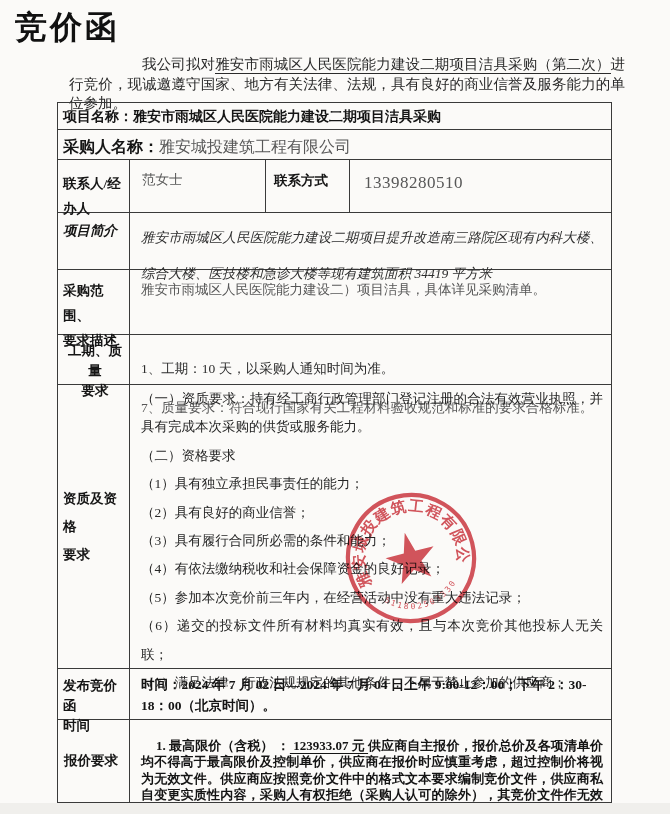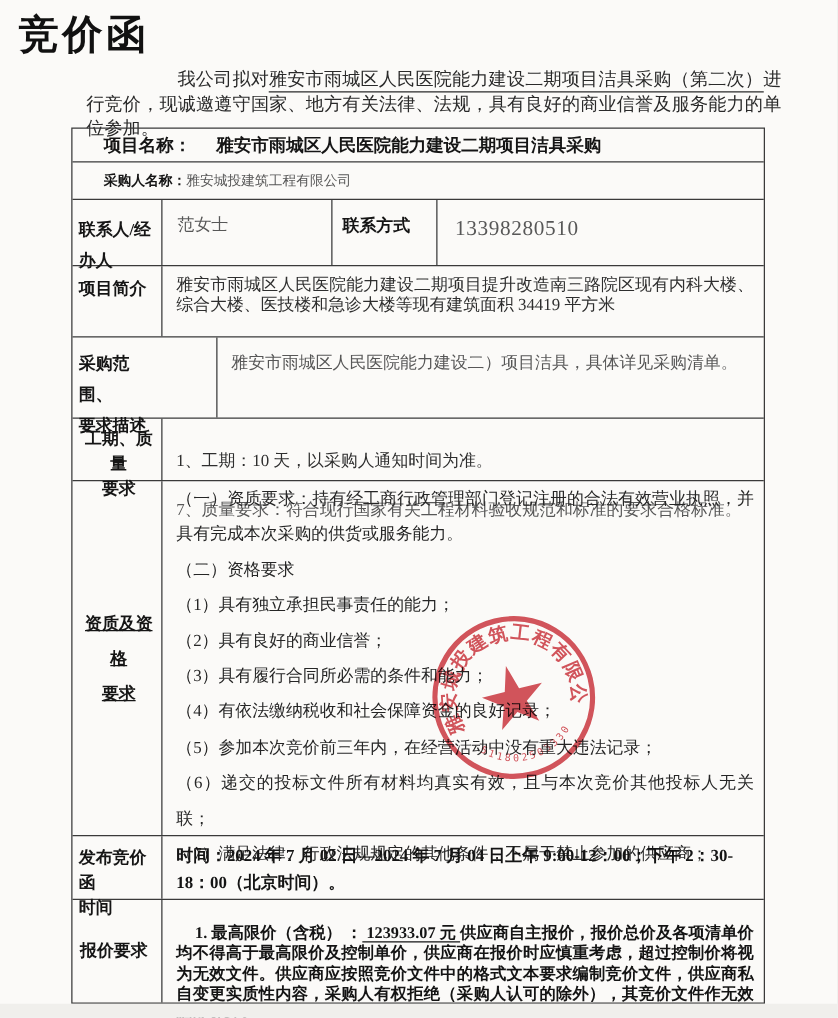--- a/index.html
+++ b/index.html
@@ -37,47 +37,47 @@
   .r + .r{border-top:1px solid #3a3a3a;}
   .c{box-sizing:border-box;}
   .lbl{
     width:71px;flex:0 0 71px;
     font-weight:bold;color:#151515;
     padding:0 2px 0 5px;
     white-space:pre-line;
   }
   .val{flex:1;border-left:1px solid #3a3a3a;padding:0 8px 0 11px;white-space:pre-line;}
   .full{flex:1;padding:0 8px 0 5px;}
-  .bold{font-weight:bold;color:#151515;margin-left:20px;}
+  .bold{font-weight:bold;color:#151515;}
   .gray{color:#575757;}
   .dark{color:#2e2e2e;}
 
   .row-project{height:26px;}
   .row-project .full{padding-top:5px;font-size:14px;}
   .row-purchaser{height:30px;}
-  .row-purchaser .full{padding-top:7px;font-size:11px;}
+  .row-purchaser .full{padding-top:7px;font-size:16px;}
   .row-contact{height:53px;}
   .row-contact .lbl{padding-top:11px;line-height:25px;}
   .row-contact .c2{width:136px;flex:0 0 136px;border-left:1px solid #3a3a3a;padding:11px 4px 0 12px;}
   .row-contact .c3{width:84px;flex:0 0 84px;border-left:1px solid #3a3a3a;
     font-weight:bold;color:#151515;padding:12px 2px 0 8px;}
   .row-contact .c4{flex:1;border-left:1px solid #3a3a3a;padding:13px 4px 0 14px;
     font-family:"Liberation Serif","DejaVu Serif",serif;font-size:17px;letter-spacing:.5px;}
-  .row-brief{height:57px;}
+  .row-brief{height:57px;font-style:italic;}
   .row-brief .lbl{padding-top:9px;}
-  .row-brief .val{padding-top:7px;line-height:16px;text-align:justify;}
+  .row-brief .val{padding-top:7px;line-height:36px;text-align:justify;}
   .row-scope{height:65px;}
   .row-scope .lbl{padding-top:8px;line-height:25px;}
-  .row-scope .val{padding-top:8px;line-height:24px;margin-left:44px;}
+  .row-scope .val{padding-top:8px;line-height:24px;}
   .row-schedule{height:50px;}
   .row-schedule .lbl{padding-top:6px;line-height:20px;text-align:center;}
   .row-schedule .val{padding-top:4px;line-height:19.5px;}
   .row-qual{height:284px;}
   .row-qual .lbl{display:flex;flex-direction:column;justify-content:center;
-    text-align:center;line-height:28px;text-decoration:underline;}
+    text-align:left;line-height:28px;}
   .row-qual .val{line-height:28.4px;text-align:justify;color:#262626;}
   .row-publish{height:51px;}
   .row-publish .lbl{padding-top:7px;line-height:20px;}
   .row-publish .val{padding-top:5px;line-height:21px;font-weight:bold;color:#141414;}
   .row-quote{height:83px;}
   .row-quote .lbl{display:flex;align-items:center;padding-left:6px;font-family:Liberation Serif, serif;}
   .row-quote .val{padding-top:2px;font-size:13px;line-height:16.2px;
     font-weight:bold;color:#141414;text-align:justify;}
   .row-quote .val p{margin:0;text-indent:15px;}
   .price-u{text-decoration:underline;text-underline-offset:3px;}

